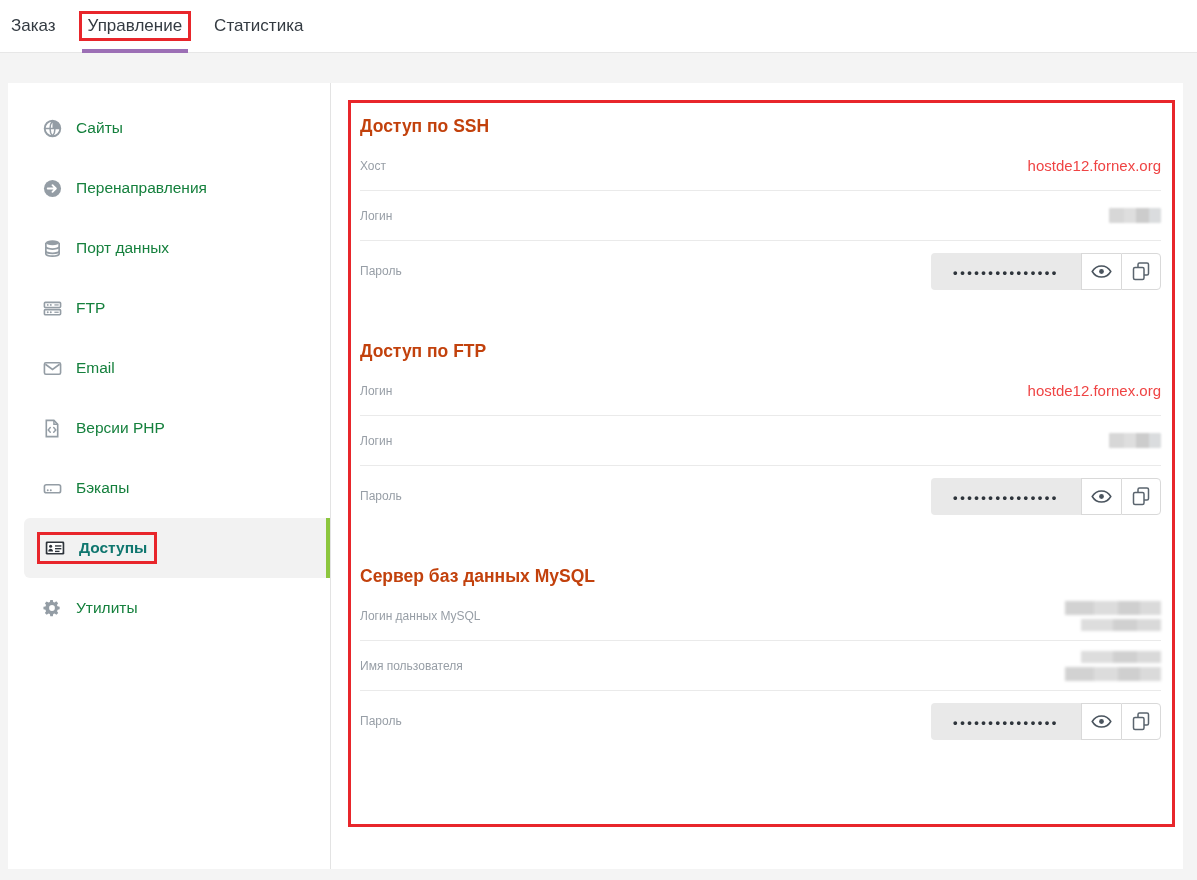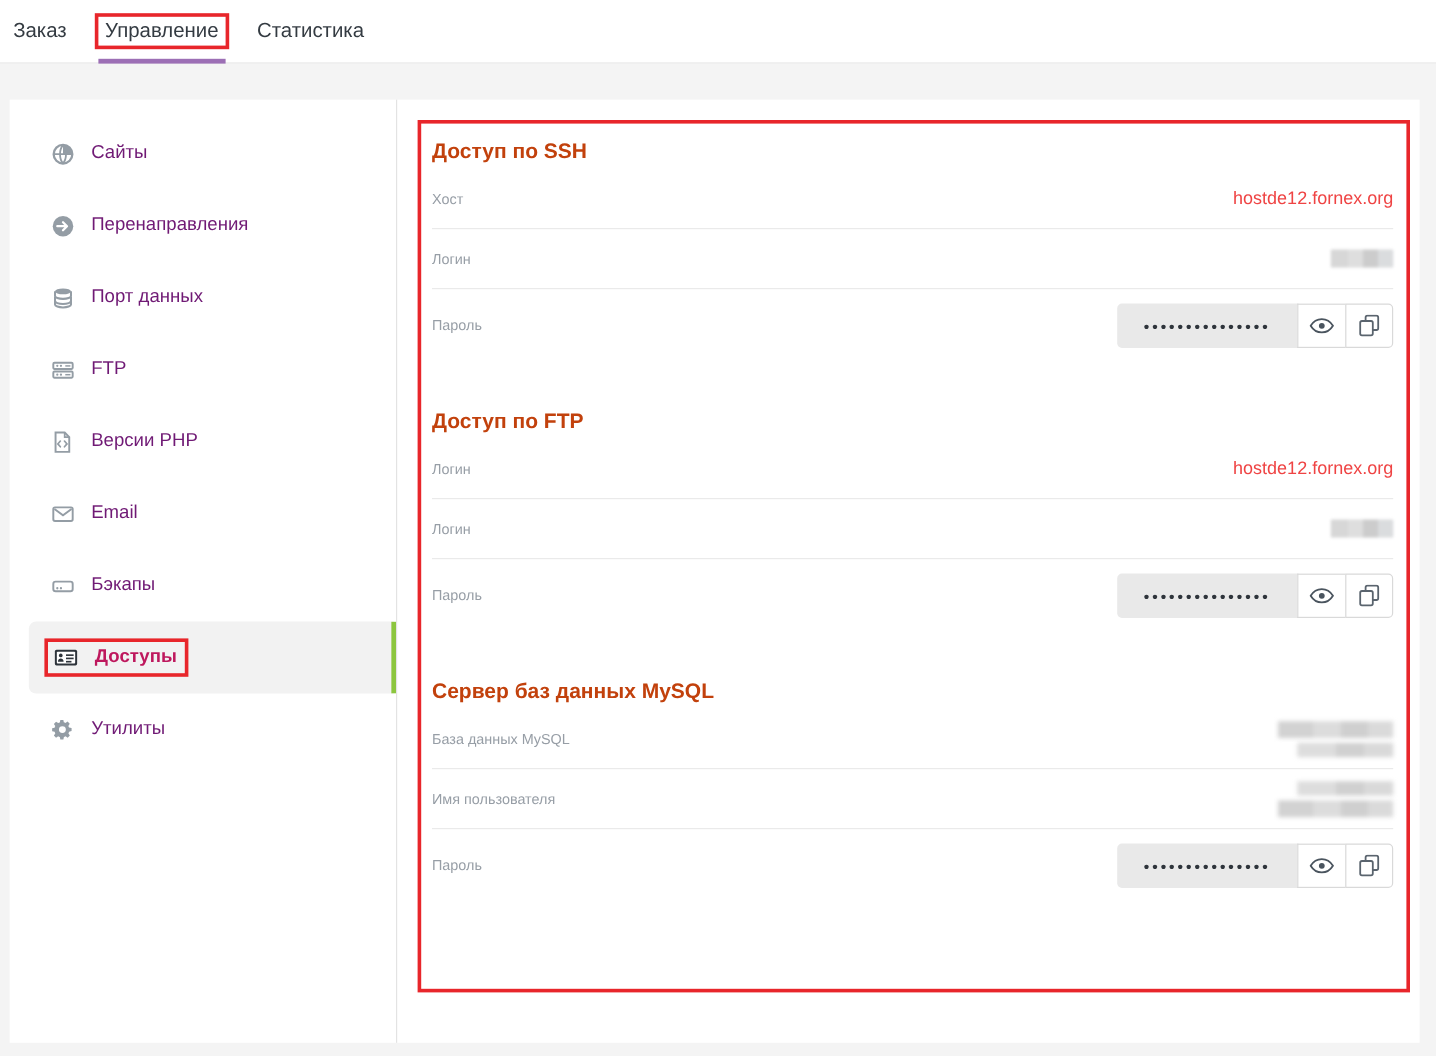--- a/index.html
+++ b/index.html
@@ -35,32 +35,32 @@
     background:#ffffff; display:flex;
   }
 
   
   .sidebar {
     width:323px; border-right:1px solid #e3e3e3; padding-top:15px;
     flex-shrink:0;
   }
   .side-item {
     height:60px; display:flex; align-items:center; padding-left:34px;
-    font-size:15.5px; color:#701a75; cursor:pointer; position:relative;
+    font-size:15.5px; color:#15803d; cursor:pointer; position:relative;
   }
   .side-item .sicon {
     width:20px; height:20px; margin-right:14px; display:flex;
     align-items:center; justify-content:center; flex-shrink:0;
   }
   .side-item svg { display:block; }
   .side-item.active {
     margin-left:16px; padding-left:18px;
     background:#f2f2f2; border-radius:6px 0 0 6px;
     border-right:4px solid #8cc63e;
-    font-weight:bold; color:#be185d;
+    font-weight:bold; color:#0f766e;
   }
   .side-item.active .inner-annotation {
     display:flex; align-items:center;
     border:3px solid #e8262b; padding:3px 7px 3px 5px; margin-left:-5px;
   }
   .inner-annotation { display:flex; align-items:center; }
 
   
   .content { flex:1; padding:17px 8px 0 17px; }
   .red-frame {
@@ -178,37 +178,37 @@
             <circle cx="8.2" cy="13.9" r="1" fill="#949da5"></circle>
             <rect x="12" y="5.6" width="4.5" height="1.3" fill="#949da5"></rect>
             <rect x="12" y="13.3" width="4.5" height="1.3" fill="#949da5"></rect>
           </svg>
       </span>
       <span class="slabel">FTP</span>
     </div>
 
     <div class="side-item">
       <span class="sicon">
+        <svg width="19" height="19" viewBox="0 0 20 20">
+            <rect x="1.5" y="4" width="17" height="12" rx="1.5" fill="none" stroke="#949da5" stroke-width="1.7"></rect>
+            <path d="M2.5 5.5 L10 11 L17.5 5.5" fill="none" stroke="#949da5" stroke-width="1.7"></path>
+          </svg>
+      </span>
+      <span class="slabel">Email</span>
+    </div>
+
+    <div class="side-item">
+      <span class="sicon">
         <svg width="18" height="19" viewBox="0 0 18 20">
             <path d="M3 1.5 h8 l4 4 v13 h-12 z" fill="none" stroke="#949da5" stroke-width="1.7"></path>
             <path d="M11 1.5 v4 h4" fill="none" stroke="#949da5" stroke-width="1.5"></path>
             <path d="M7.2 9 L5 11.5 L7.2 14 M10.8 9 L13 11.5 L10.8 14" fill="none" stroke="#949da5" stroke-width="1.5" stroke-linecap="round"></path>
           </svg>
       </span>
       <span class="slabel">Версии PHP</span>
-    </div>
-
-    <div class="side-item">
-      <span class="sicon">
-        <svg width="19" height="19" viewBox="0 0 20 20">
-            <rect x="1.5" y="4" width="17" height="12" rx="1.5" fill="none" stroke="#949da5" stroke-width="1.7"></rect>
-            <path d="M2.5 5.5 L10 11 L17.5 5.5" fill="none" stroke="#949da5" stroke-width="1.7"></path>
-          </svg>
-      </span>
-      <span class="slabel">Email</span>
     </div>
 
     <div class="side-item">
       <span class="sicon">
         <svg width="19" height="19" viewBox="0 0 20 20">
             <rect x="1.5" y="6" width="17" height="8.5" rx="2" fill="none" stroke="#949da5" stroke-width="1.7"></rect>
             <circle cx="5" cy="11.8" r="1" fill="#949da5"></circle>
             <circle cx="8.2" cy="11.8" r="1" fill="#949da5"></circle>
           </svg>
       </span>
@@ -302,21 +302,21 @@
                   <rect x="1.5" y="5.5" width="10.5" height="12" rx="1.5" fill="#ffffff" stroke="#5a646e" stroke-width="1.5"></rect>
                 </svg>
               </button>
           </span>
         </div>
       </div>
 
       <div class="section">
         <div class="section-title">Сервер баз данных MySQL</div>
         <div class="row">
-          <span class="rlabel">База данных MySQL</span>
+          <span class="rlabel">Логин данных MySQL</span>
           <span class="blur-lg">
               <span class="b1"></span>
               <span class="b2"></span>
             </span>
         </div>
         <div class="row">
           <span class="rlabel">Имя пользователя</span>
           <span class="blur-lg">
               <span class="b2"></span>
               <span class="b1"></span>

